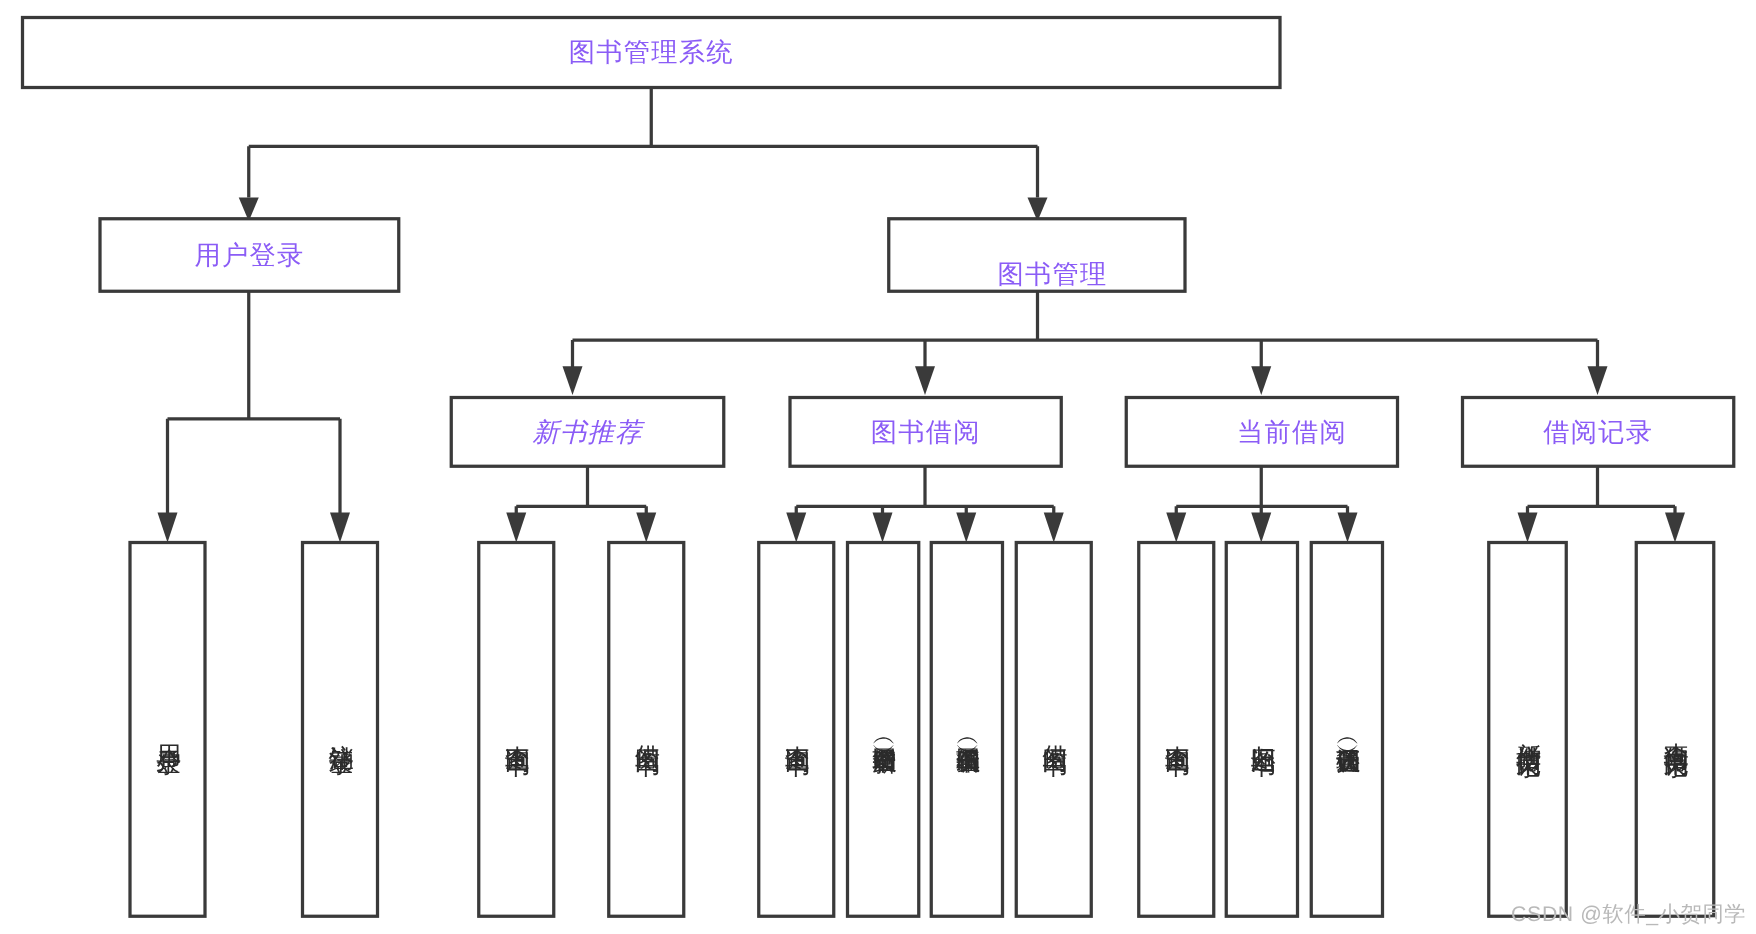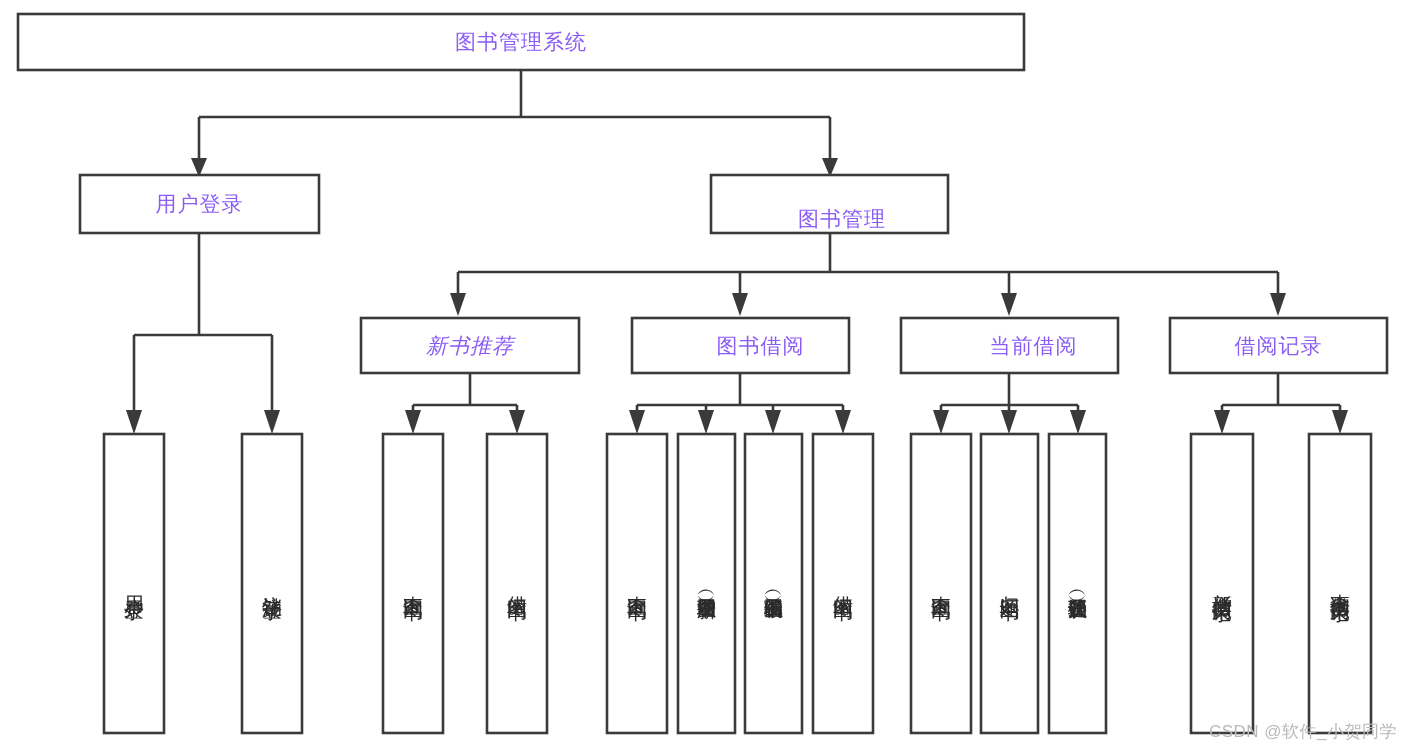--- a/index.html
+++ b/index.html
@@ -182,21 +182,21 @@
   <div class="hlabel-wrap" style="left:80px;top:175px;width:239px;height:58px;">
     <span class="hlabel-text">用户登录</span>
   </div>
   <div class="hlabel-wrap" style="left:711px;top:159px;width:262px;height:58px;margin-top:31px;">
     <span class="hlabel-text">图书管理</span>
   </div>
 
   <div class="hlabel-wrap" style="left:361px;top:318px;width:218px;height:55px;font-style:italic;">
     <span class="hlabel-text">新书推荐</span>
   </div>
-  <div class="hlabel-wrap" style="left:632px;top:318px;width:217px;height:55px;padding-left:20px;">
+  <div class="hlabel-wrap" style="left:632px;top:318px;width:217px;height:55px;">
     <span class="hlabel-text">图书借阅</span>
   </div>
   <div class="hlabel-wrap" style="left:901px;top:318px;width:217px;height:55px;padding-left:24px;">
     <span class="hlabel-text">当前借阅</span>
   </div>
   <div class="hlabel-wrap" style="left:1170px;top:318px;width:217px;height:55px;justify-content:center;">
     <span class="hlabel-text">借阅记录</span>
   </div>
 
   <div class="vlabel-wrap" style="left:104px;top:434px;width:60px;height:299px;">

